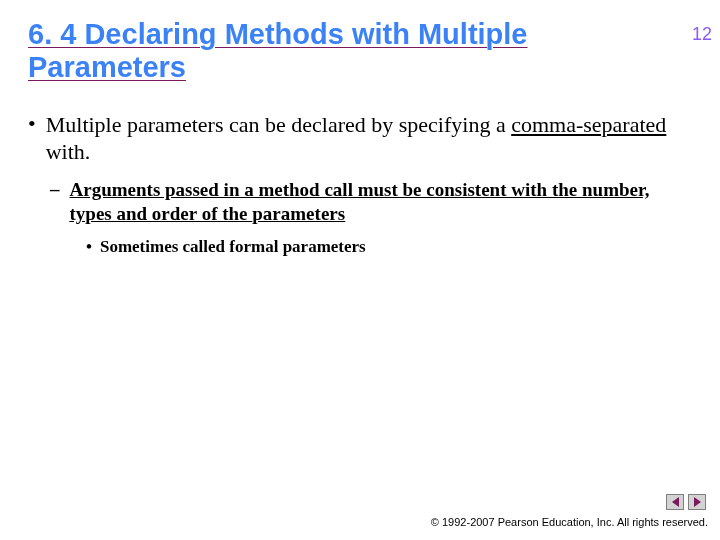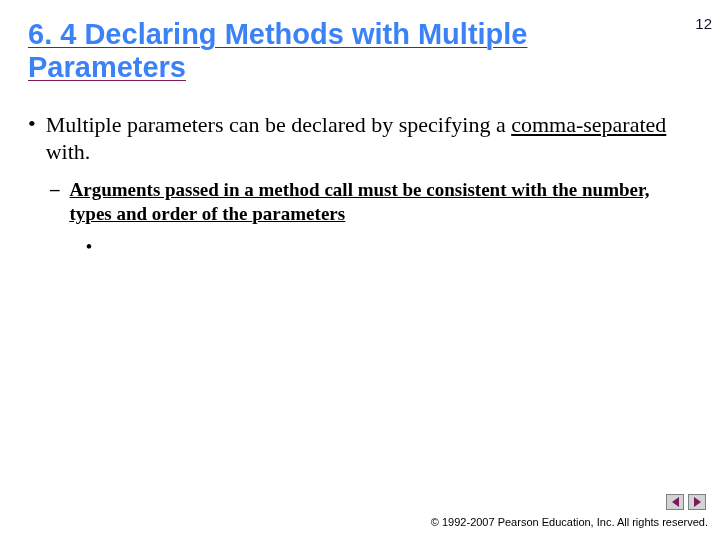--- a/index.html
+++ b/index.html
@@ -8,25 +8,25 @@
     width: 720px;
     height: 540px;
     background: #ffffff;
     font-family: "Times New Roman", Times, serif;
     color: #000;
     position: relative;
     overflow: hidden;
   }
   .page-number {
     position: absolute;
-    top: 15px;
+    top: 24px;
     right: 8px;
     font-family: Arial, Helvetica, sans-serif;
-    font-size: 15px;
-    color: #0f172a;
+    font-size: 18px;
+    color: #8b5cf6;
   }
   .title {
     font-family: Arial, Helvetica, sans-serif;
     font-weight: bold;
     font-size: 29px;
     color: #3b82f6;
     margin: 18px 80px 0 28px;
     line-height: 1.15;
     text-decoration: underline;
     text-decoration-color: #7a1a5d;
@@ -135,20 +135,21 @@
 
   <div class="level2">
     <span class="dash">–</span>
     <span class="text">
       <span>Arguments passed in a method call must be consistent with the </span><span class="ulw">number, types and order</span><span> of the </span><span class="ulw">parameters</span>
     </span>
   </div>
 
   <div class="level3">
     <span class="bullet">•</span>
+    <span class="text">Sometimes called formal parameters</span>
   </div>
 
 </div>
 
 <div class="nav">
   <div class="nav-btn">
     <div class="tri-left"></div>
   </div>
   <div class="nav-btn">
     <div class="tri-right"></div>

